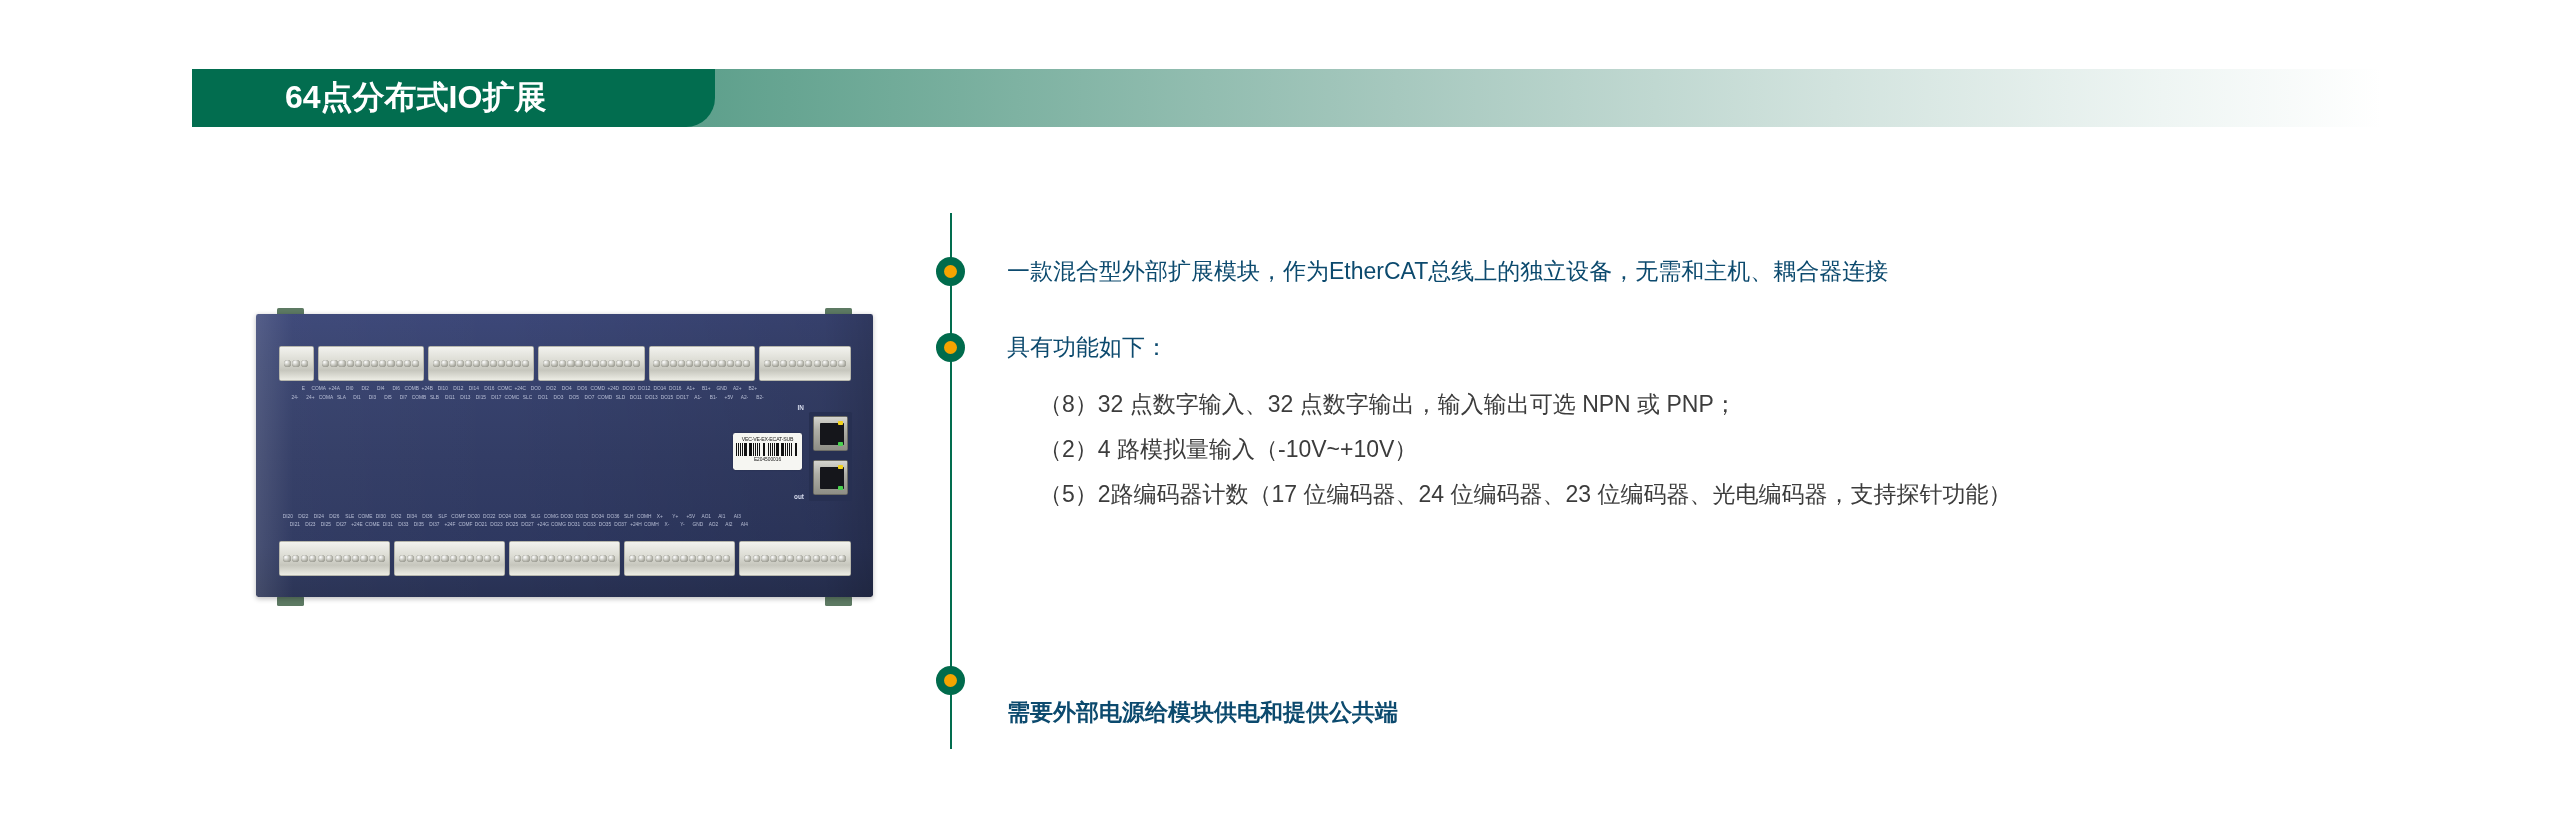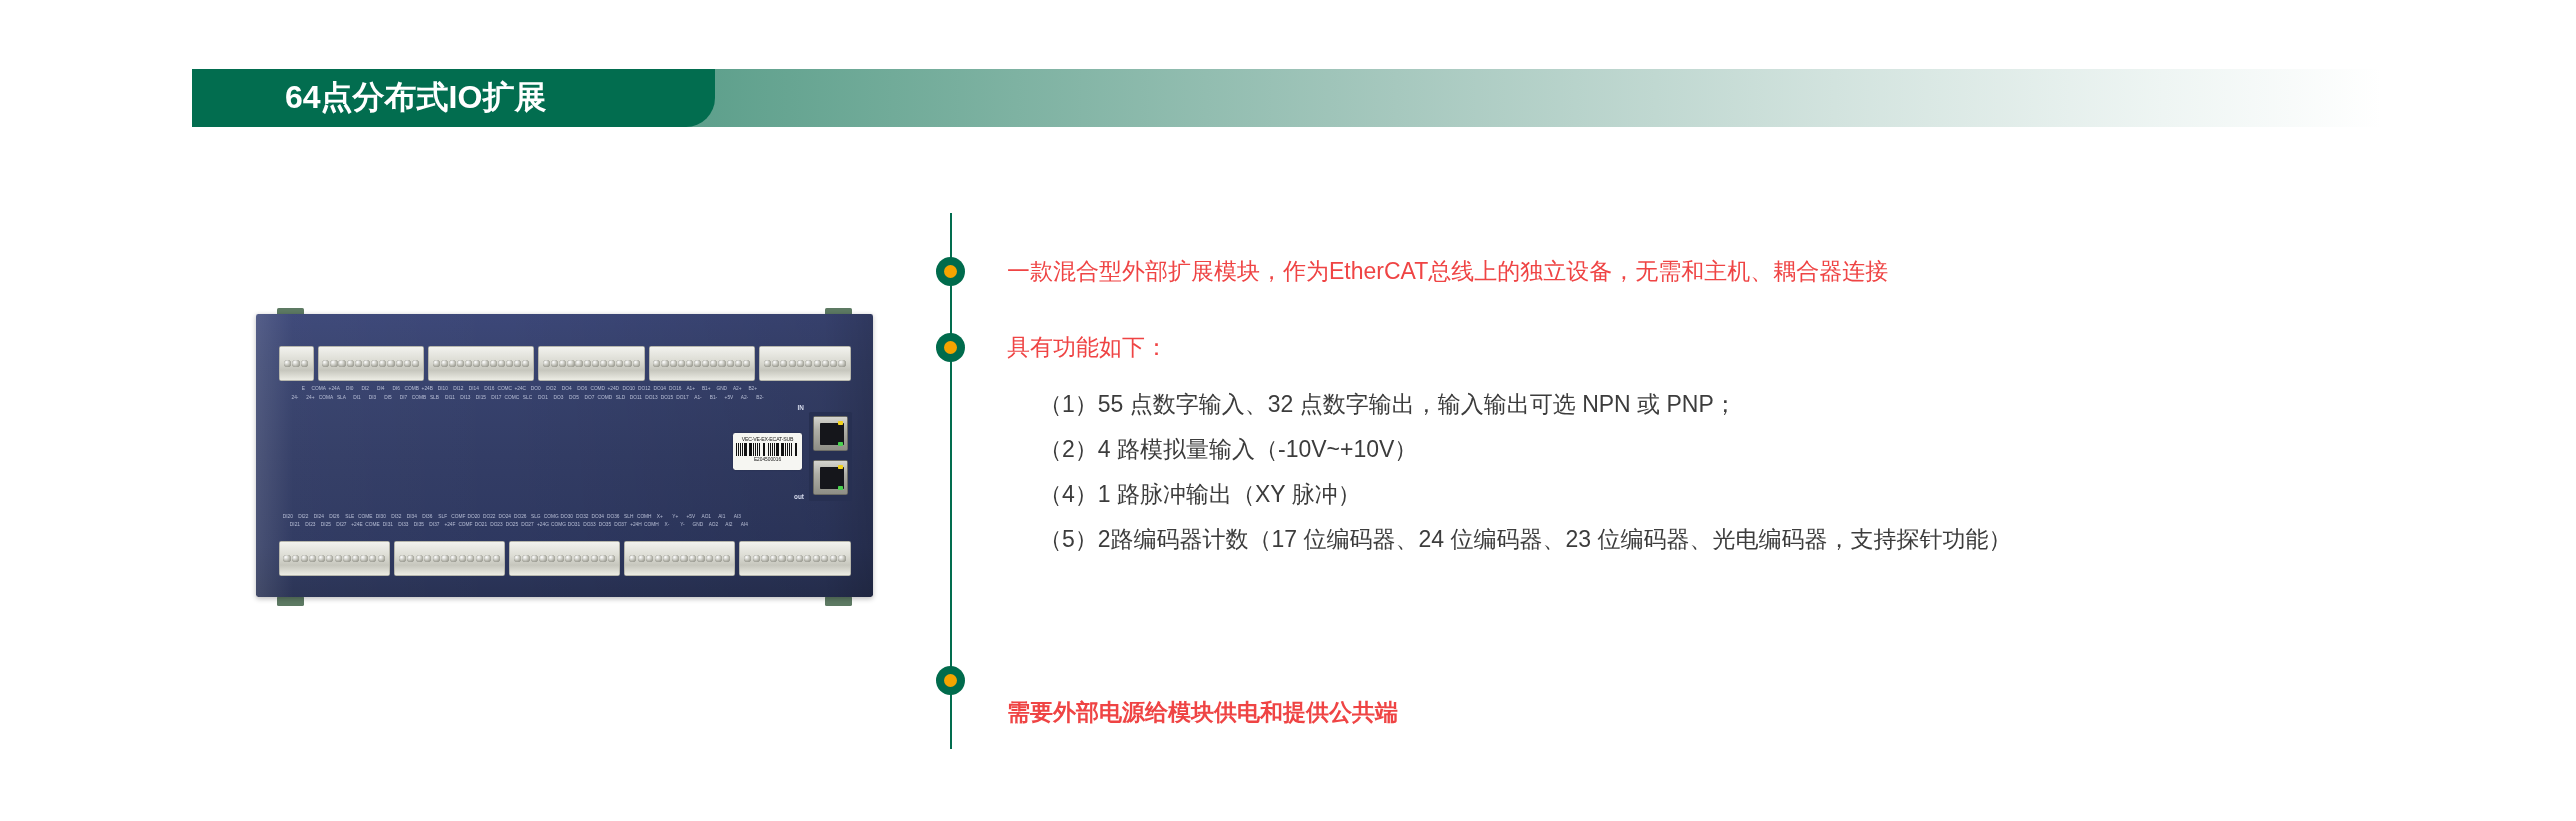--- a/index.html
+++ b/index.html
@@ -244,21 +244,21 @@
     border-radius: 50%;
     background: #f5a400;
   }
   .b1 { top: 257px; }
   .b2 { top: 333px; }
   .b3 { top: 666px; }
 
   .para {
     position: absolute;
     left: 1007px;
-    color: #ef4444;
+    color: #0c4a6e;
     font-size: 23px;
     line-height: 32px;
     white-space: nowrap;
     font-family: "Liberation Sans", "DejaVu Sans", sans-serif;
   }
   .p1 { top: 255px; }
   .p2 { top: 332px; font-family: Liberation Serif, serif; }
   .p3 { top: 696px; font-weight: bold; }
 
   .sub-list {
@@ -475,20 +475,19 @@
   <div class="bullet-core"></div>
 </div>
 <div class="bullet b3">
   <div class="bullet-core"></div>
 </div>
 
 <div class="para p1">一款混合型外部扩展模块，作为EtherCAT总线上的独立设备，无需和主机、耦合器连接</div>
 <div class="para p2">具有功能如下：</div>
 
 <div class="sub-list">
-  <span class="sub-item">（1）55 点数字输入、32 点数字输出，输入输出可选 NPN 或 PNP；</span>
+  <span class="sub-item">（8）32 点数字输入、32 点数字输出，输入输出可选 NPN 或 PNP；</span>
   <span class="sub-item">（2）4 路模拟量输入（-10V~+10V）</span>
-  <span class="sub-item">（4）1 路脉冲输出（XY 脉冲）</span>
   <span class="sub-item">（5）2路编码器计数（17 位编码器、24 位编码器、23 位编码器、光电编码器，支持探针功能）</span>
 </div>
 
 <div class="para p3">需要外部电源给模块供电和提供公共端</div>
 
 
 </body></html>

